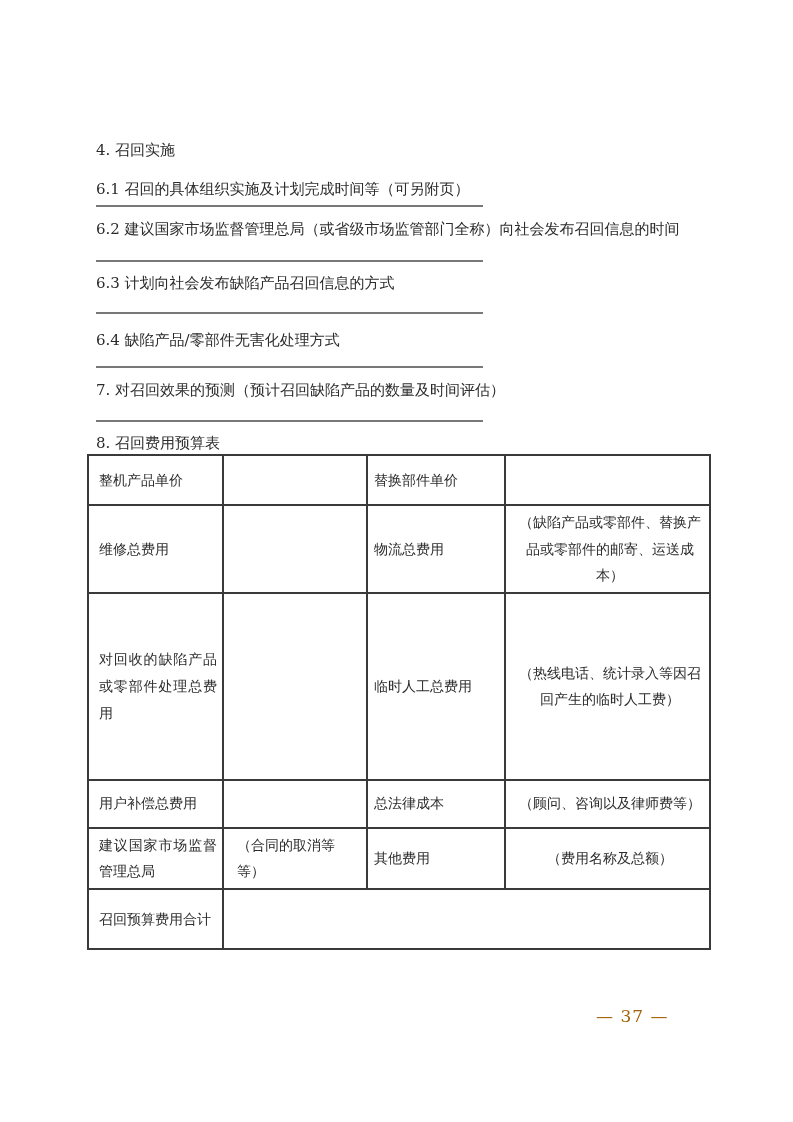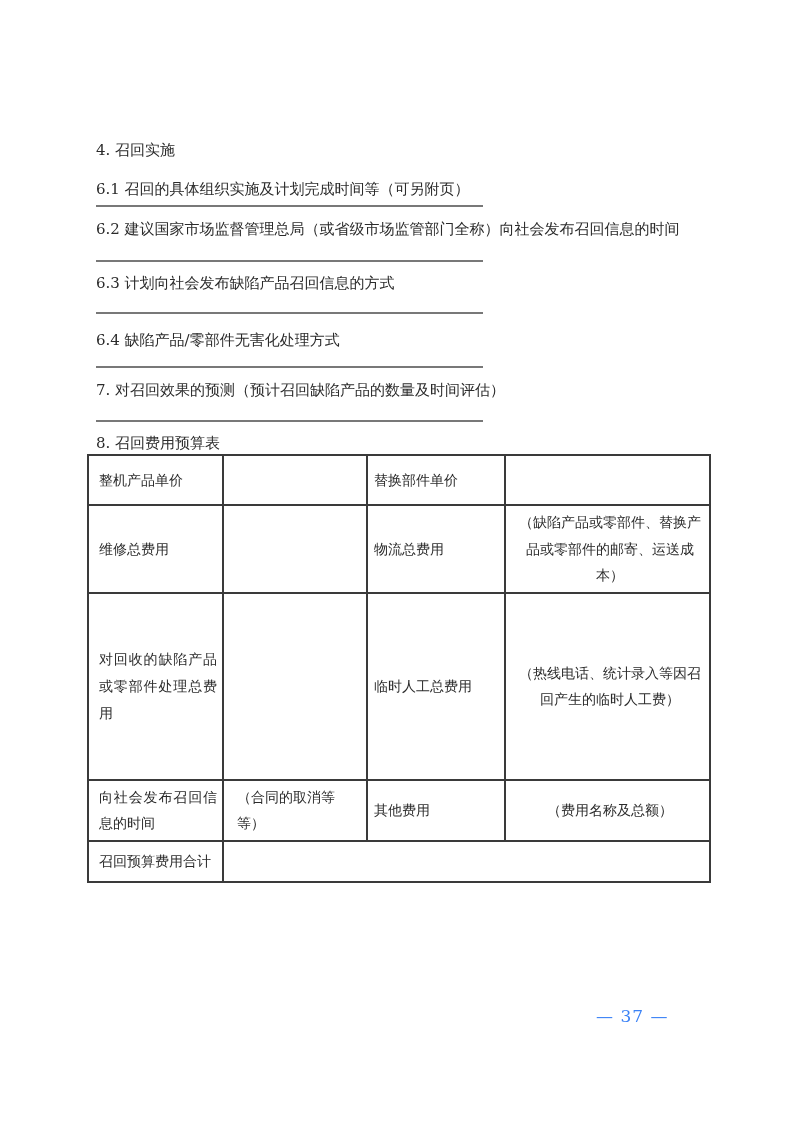--- a/index.html
+++ b/index.html
@@ -61,21 +61,21 @@
     padding-left: 8px;
     padding-right: 4px;
     text-align: center;
   }
   .pagenum {
     position: absolute;
     left: 596px;
     top: 1006px;
     font-size: 17px;
     letter-spacing: 1px;
-    color: #3b82f6;
+    color: #a16207;
   }
 </style>
 </head>
 <body>
 
 <div class="page">
 
   <div class="sec" style="top:141px">4. 召回实施</div>
   <div class="sec" style="top:180px">6.1 召回的具体组织实施及计划完成时间等（可另附页）</div>
   <div class="rule" style="top:205px"></div>
@@ -113,27 +113,33 @@
         <td></td>
         <td class="label-cell" style="padding-left:6px">物流总费用</td>
         <td class="note-cell">（缺陷产品或零部件、替换产品或零部件的邮寄、运送成本）</td>
       </tr>
       <tr style="height:187px">
         <td class="label-cell justify-cell">对回收的缺陷产品或零部件处理总费用</td>
         <td></td>
         <td class="label-cell" style="padding-left:6px">临时人工总费用</td>
         <td class="note-cell">（热线电话、统计录入等因召回产生的临时人工费）</td>
       </tr>
+      <tr style="height:48px">
+        <td class="label-cell">用户补偿总费用</td>
+        <td></td>
+        <td class="label-cell" style="padding-left:6px">总法律成本</td>
+        <td class="note-cell">（顾问、咨询以及律师费等）</td>
+      </tr>
       <tr style="height:54px">
-        <td class="label-cell justify-cell">向社会发布召回信息的时间</td>
+        <td class="label-cell justify-cell">建议国家市场监督管理总局</td>
         <td style="padding-left:13px">（合同的取消等等）</td>
         <td class="label-cell" style="padding-left:6px">其他费用</td>
         <td class="note-cell">（费用名称及总额）</td>
       </tr>
-      <tr style="height:41px">
+      <tr style="height:60px">
         <td class="label-cell">召回预算费用合计</td>
         <td colspan="3"></td>
       </tr>
     </tbody>
   </table>
 
   <div class="pagenum">— 37 —</div>
 
 </div>
 

